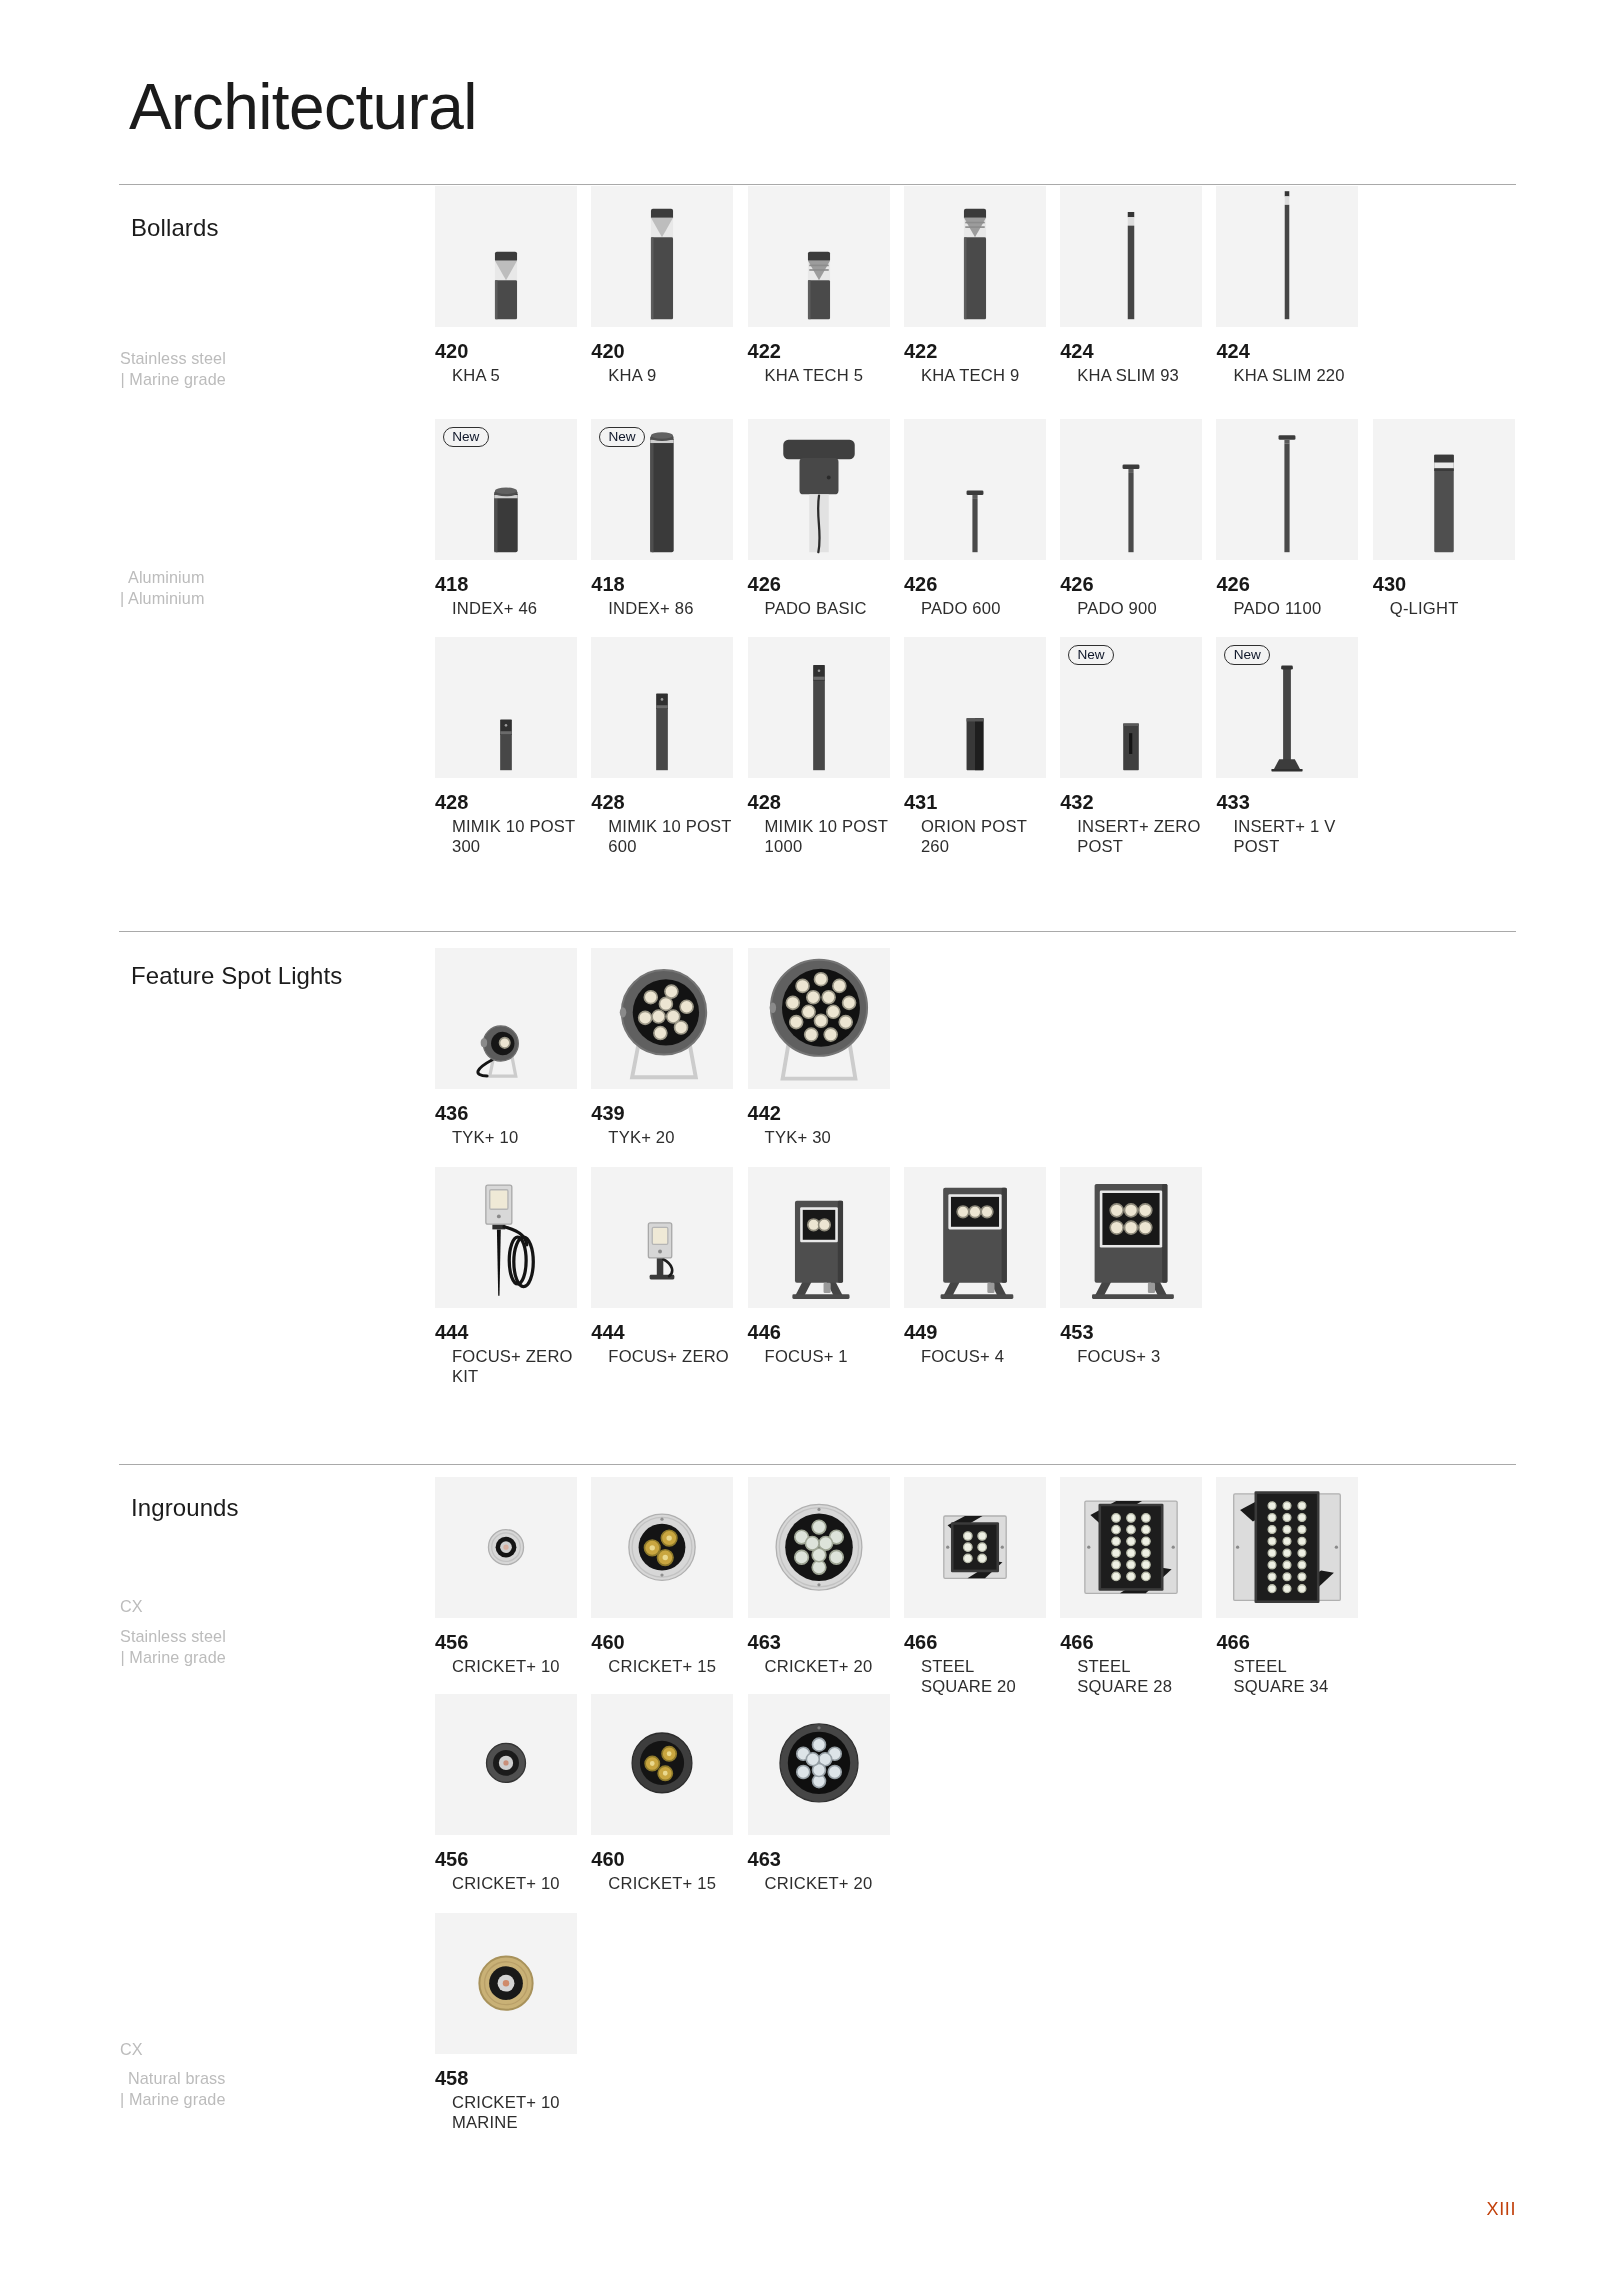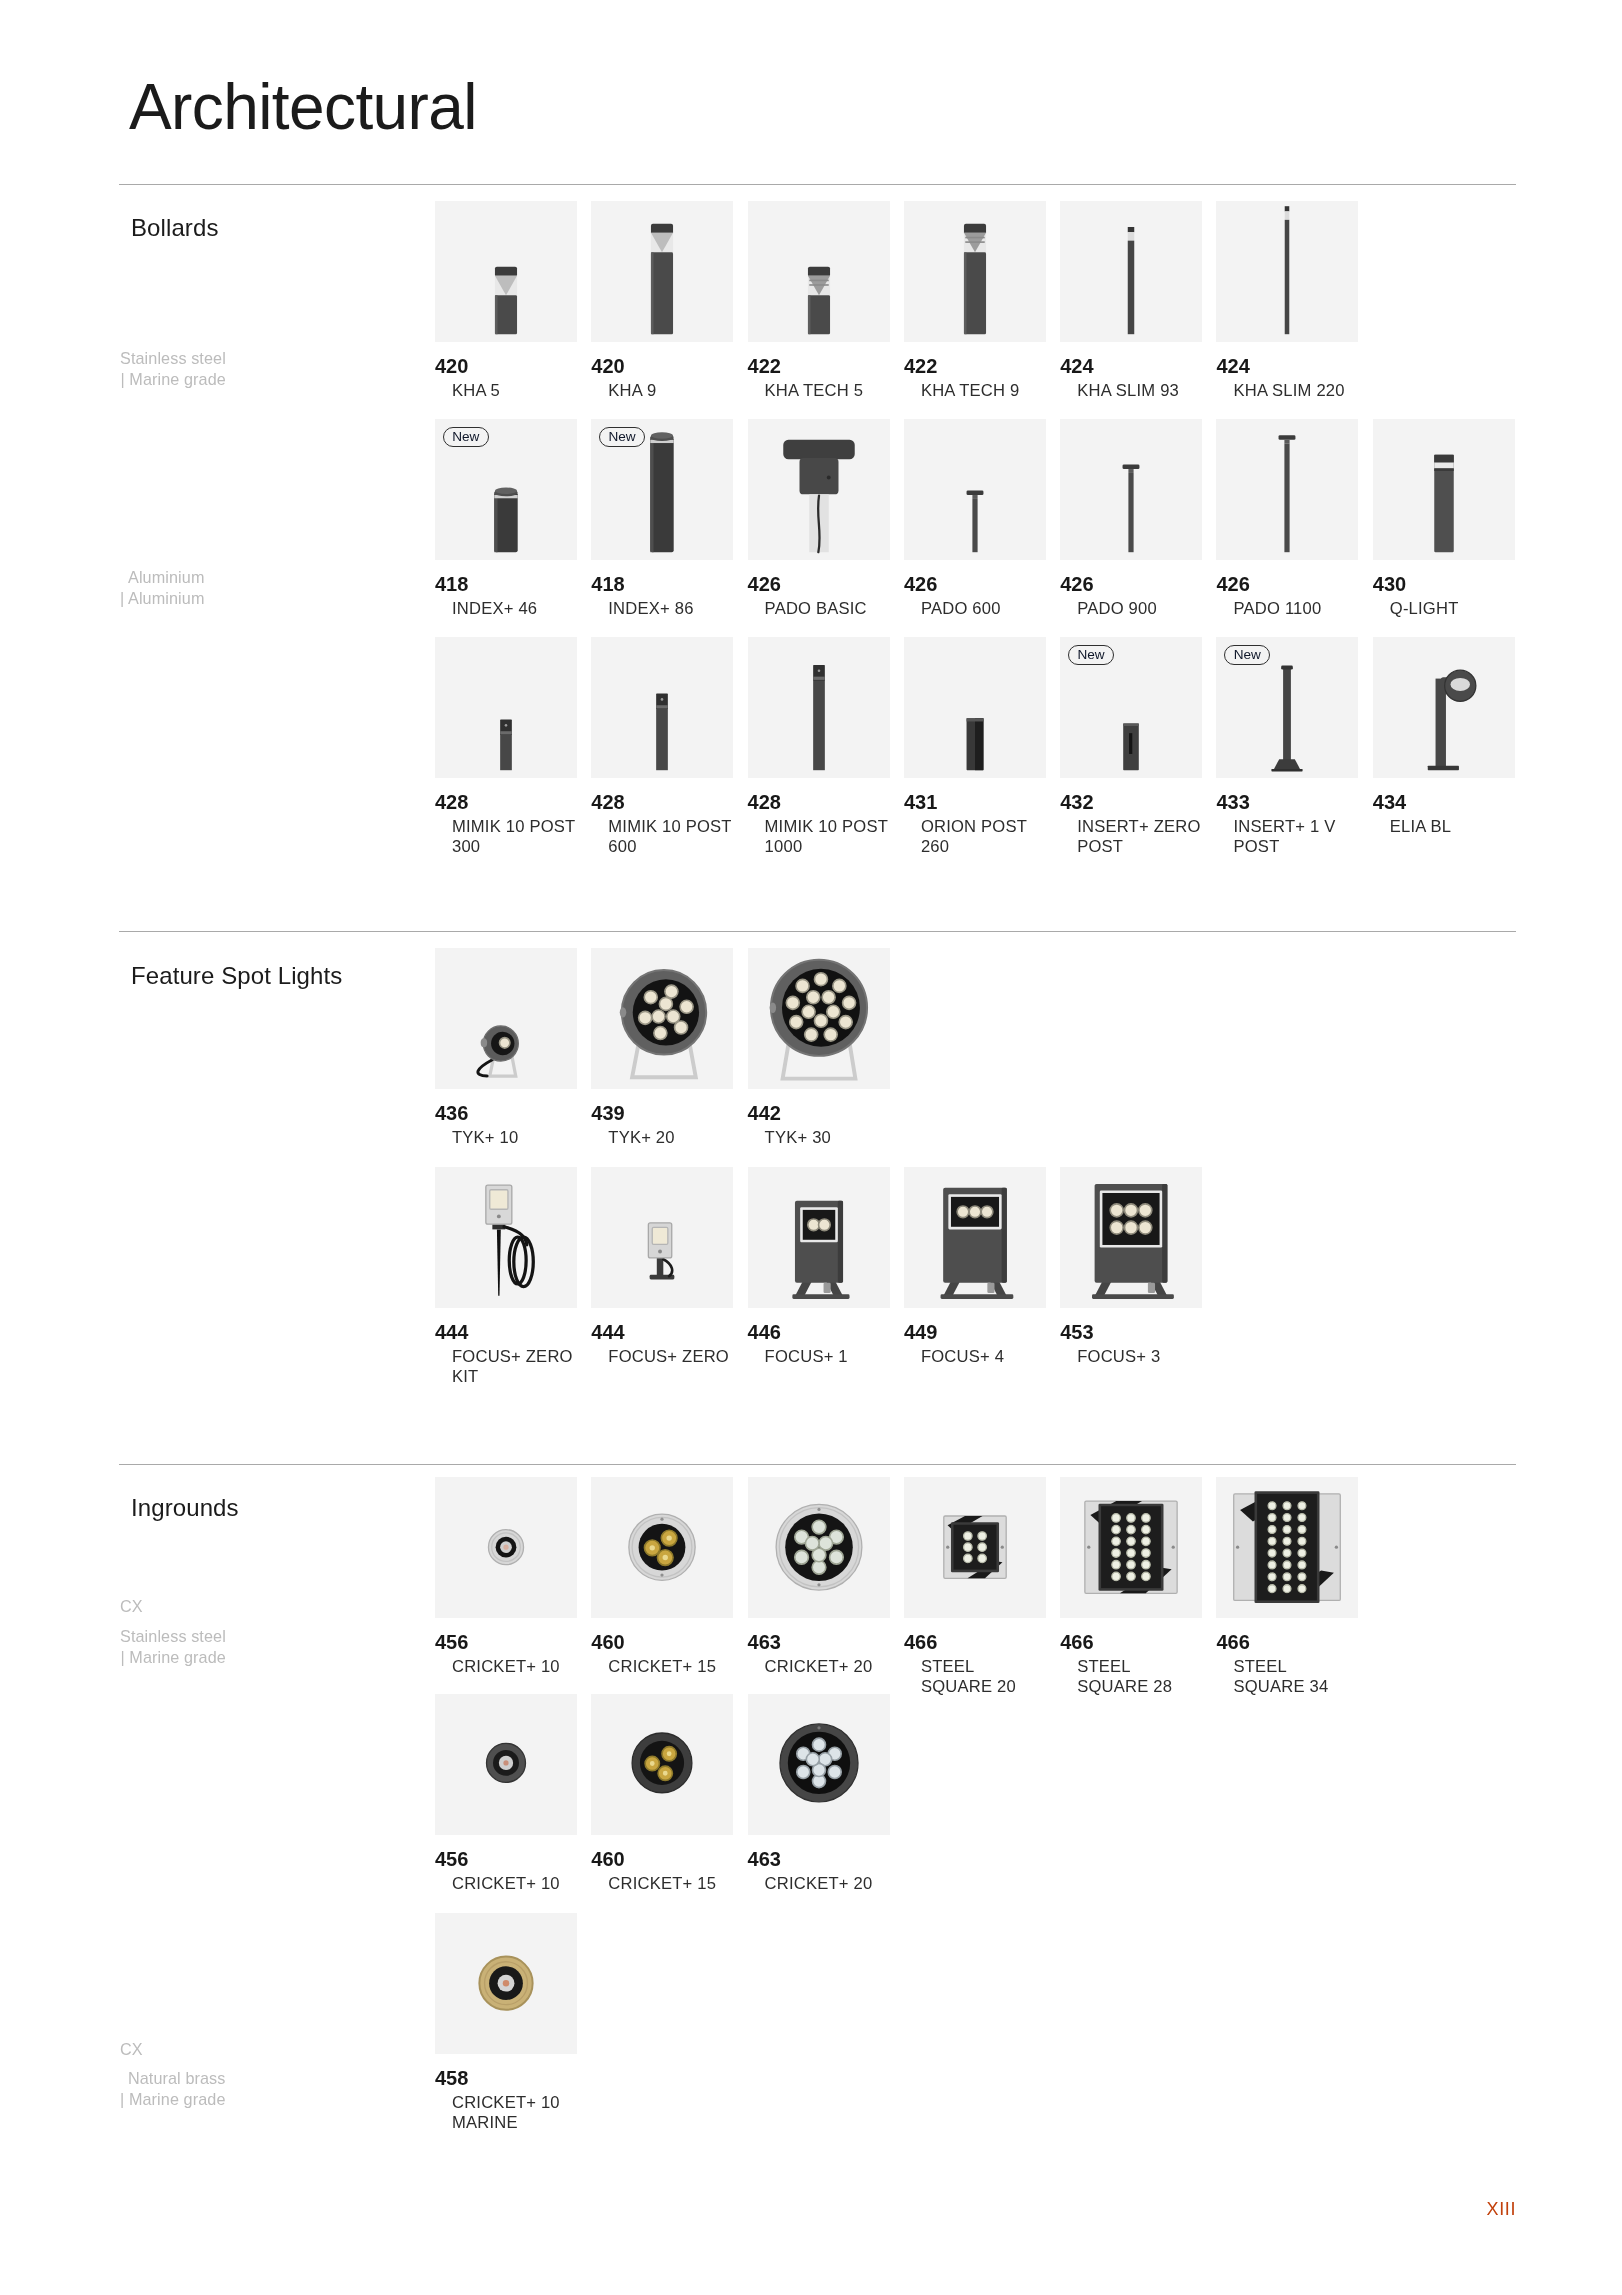--- a/index.html
+++ b/index.html
@@ -58,21 +58,21 @@
 
 <div class="hr" style="top:1464px"></div>
 <h2 class="sec" style="top:1482px">Ingrounds</h2>
 <div class="mat" style="top:1596px">CX</div>
 <div class="mat" style="top:1626px">Stainless steel
 | Marine grade</div>
 <div class="mat" style="top:2039px">CX</div>
 <div class="mat" style="top:2068px">Natural brass
 | Marine grade</div>
 
-<div class="grid-row" id="row-0-0" style="top:201px">
+<div class="grid-row" id="row-0-0" style="top:186px">
     <div class="product">
     <div class="imgbox">
 
       <svg class="art" viewBox="0 0 218 217" xmlns="http://www.w3.org/2000/svg">
           <rect x="92" y="101" width="34" height="16" rx="3" fill="#3b3b3b"></rect>
           <rect x="92" y="115" width="34" height="30" rx="0" fill="#e8e8e8"></rect>
           <polygon points="92,115 126,115 109,145" fill="#bdbdbd"></polygon>
           <rect x="92" y="145" width="34" height="60" rx="2" fill="#4a4a4a"></rect>
           <rect x="92" y="145" width="4" height="60" rx="0" fill="#5d5d5d"></rect>
         </svg>
@@ -317,34 +317,20 @@
       <span class="newbadge">New</span>
       <svg class="art" viewBox="0 0 218 217" xmlns="http://www.w3.org/2000/svg">
           <rect x="103" y="48" width="12" height="142" rx="0" fill="#454545"></rect>
           <rect x="100" y="44" width="18" height="6" rx="2" fill="#333333"></rect>
           <polygon points="97,188 121,188 129,203 89,203" fill="#3c3c3c"></polygon>
           <rect x="85" y="203" width="48" height="4" rx="1" fill="#2f2f2f"></rect>
         </svg>
     </div>
     <div class="code">433</div>
     <div class="pname">INSERT+ 1 V POST</div>
-  </div>
-    <div class="product">
-    <div class="imgbox">
-
-      <svg class="art" viewBox="0 0 218 217" xmlns="http://www.w3.org/2000/svg">
-          <rect x="96" y="64" width="16" height="138" rx="0" fill="#474747"></rect>
-          <rect x="84" y="198" width="48" height="7" rx="1" fill="#383838"></rect>
-          <rect x="104" y="62" width="32" height="26" rx="4" fill="#474747"></rect>
-          <circle cx="134" cy="75" r="24" fill="#4a4a4a" stroke="#333" stroke-width="2"></circle>
-          <ellipse cx="134" cy="73" rx="15" ry="10" fill="#d9d9d9"></ellipse>
-        </svg>
-    </div>
-    <div class="code">434</div>
-    <div class="pname">ELIA BL</div>
   </div>
   </div>
 <div class="grid-row" id="row-1-0" style="top:948px">
     <div class="product">
     <div class="imgbox">
 
       <svg class="art" viewBox="0 0 218 217" xmlns="http://www.w3.org/2000/svg">
           <path d="M90,168 L84,197 L124,197 L118,166" stroke="#cccccc" stroke-width="5" fill="none" stroke-linecap="round"></path>
           <path d="M88,172 C62,186 58,196 80,197" stroke="#141414" stroke-width="4.5" fill="none" stroke-linecap="round"></path>
           <circle cx="101" cy="147" r="27" fill="#5c5c5c" stroke="#6e6e6e" stroke-width="2"></circle>

